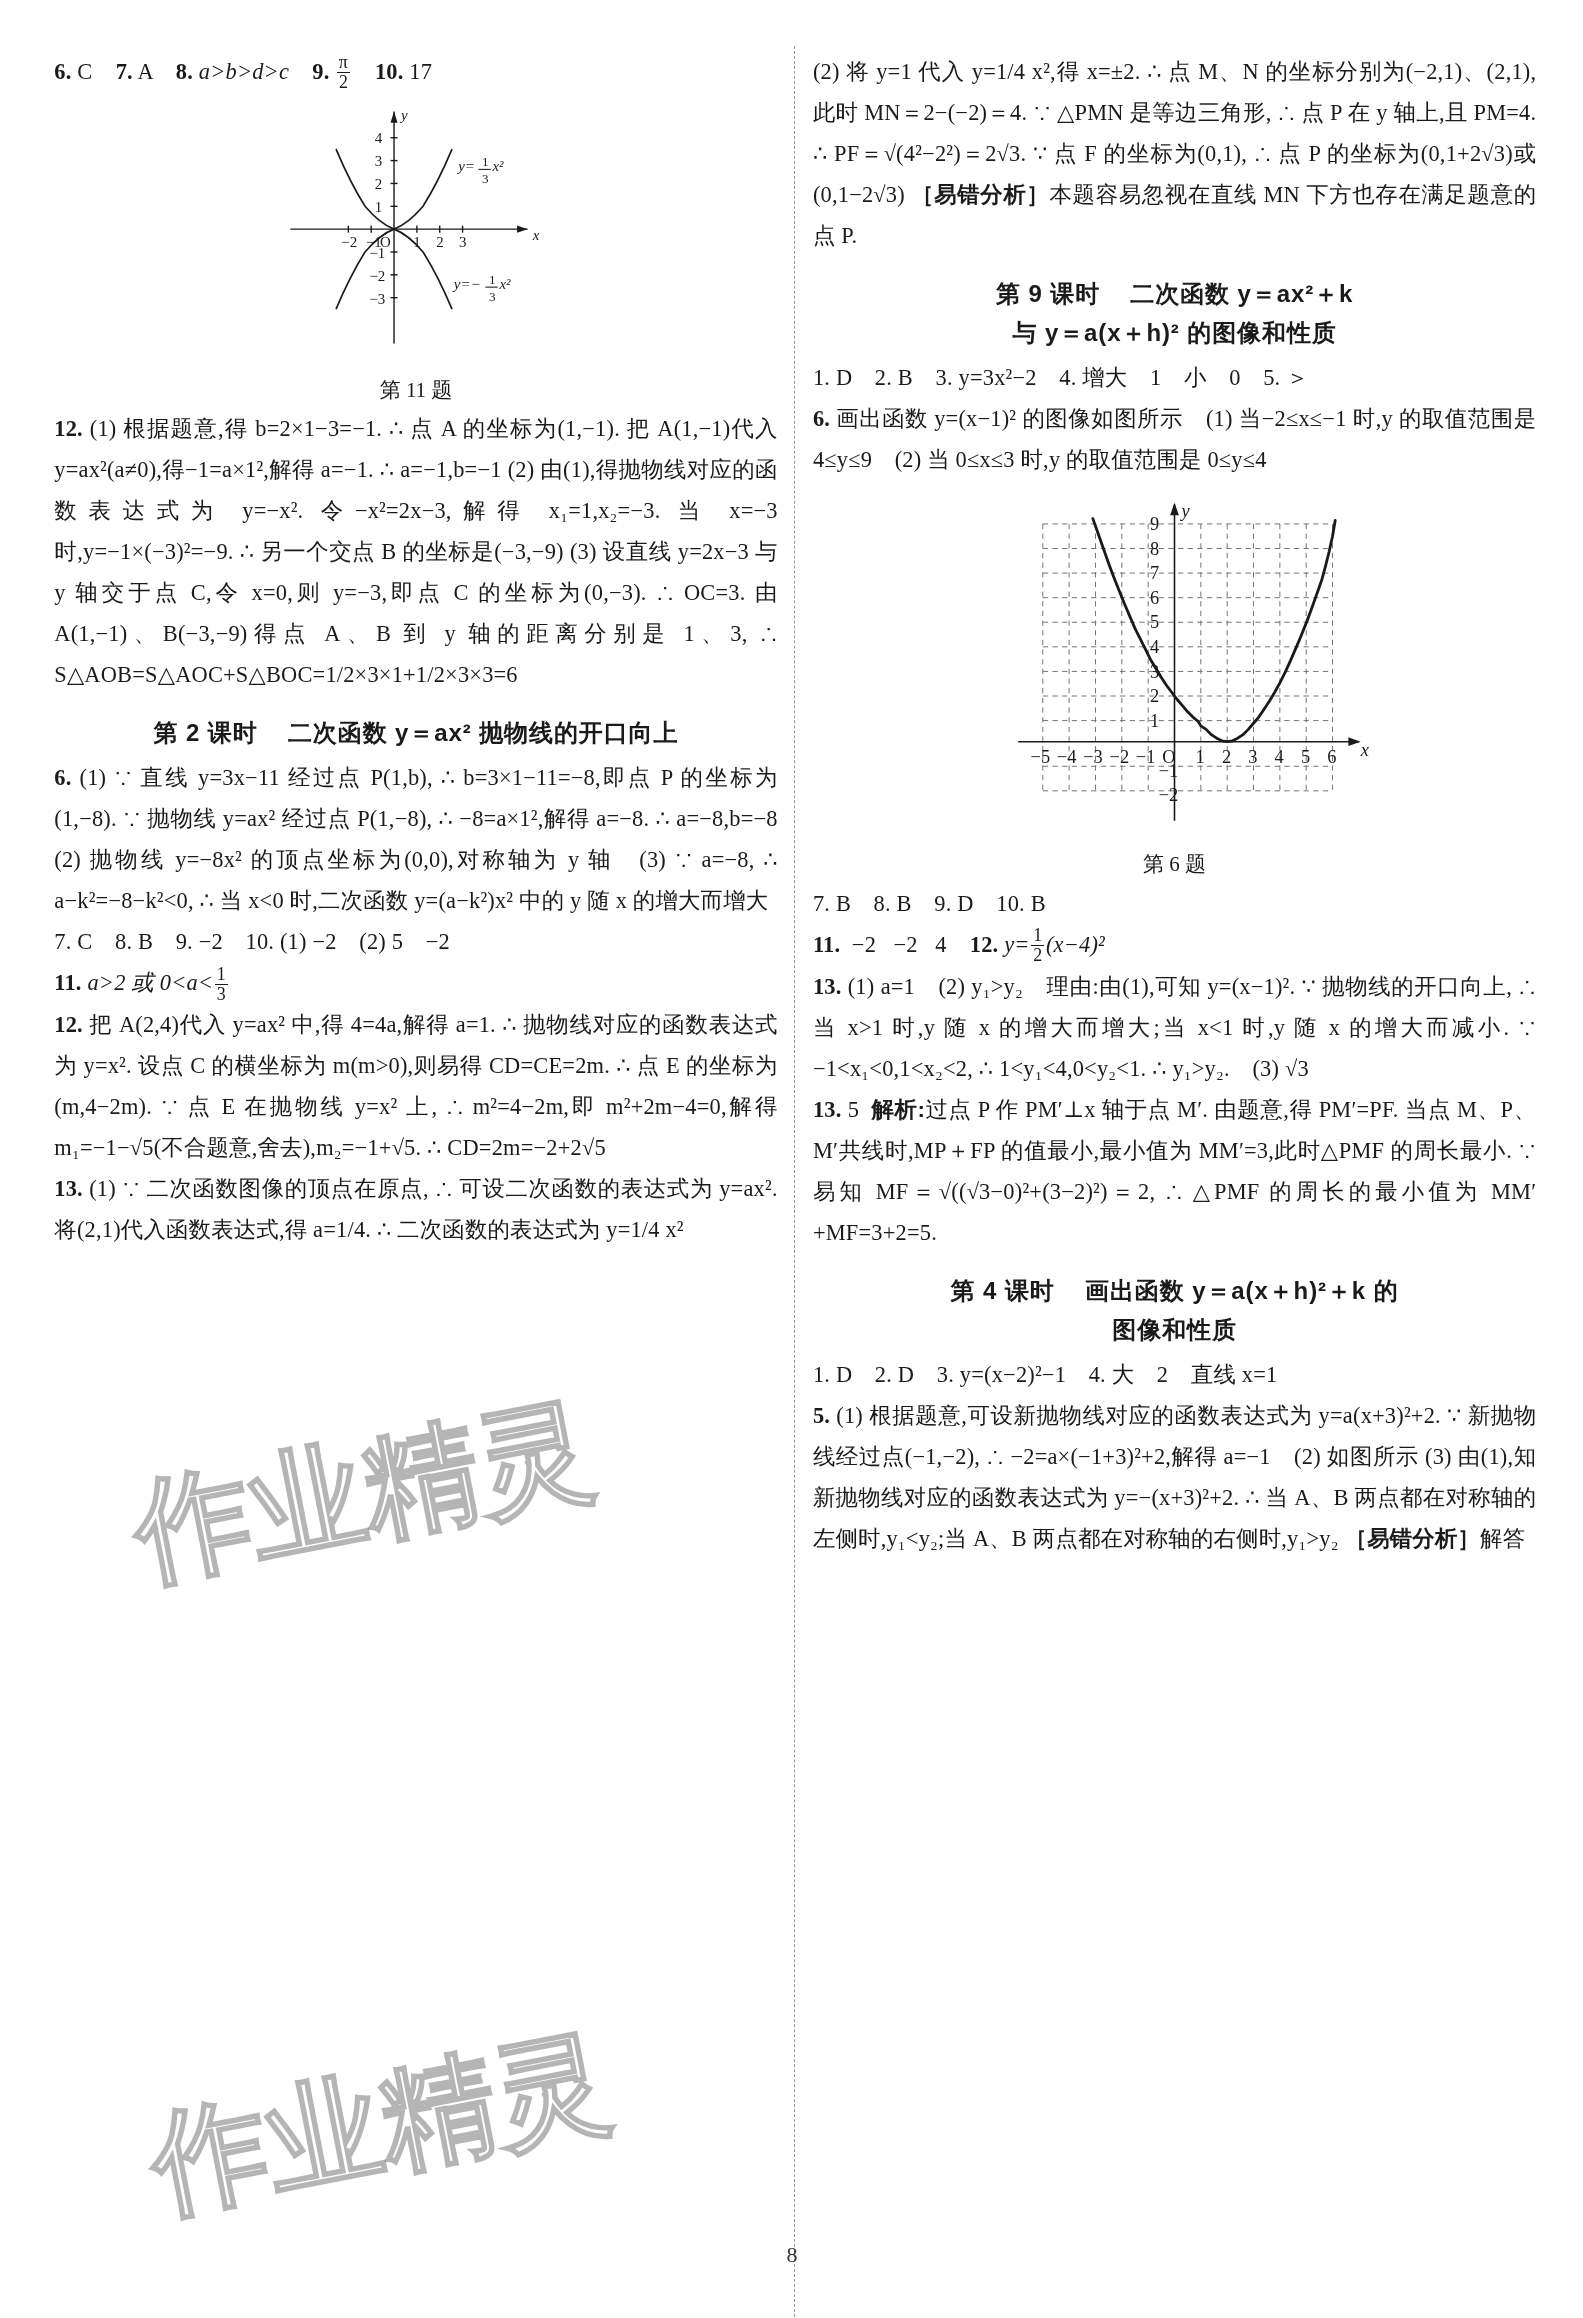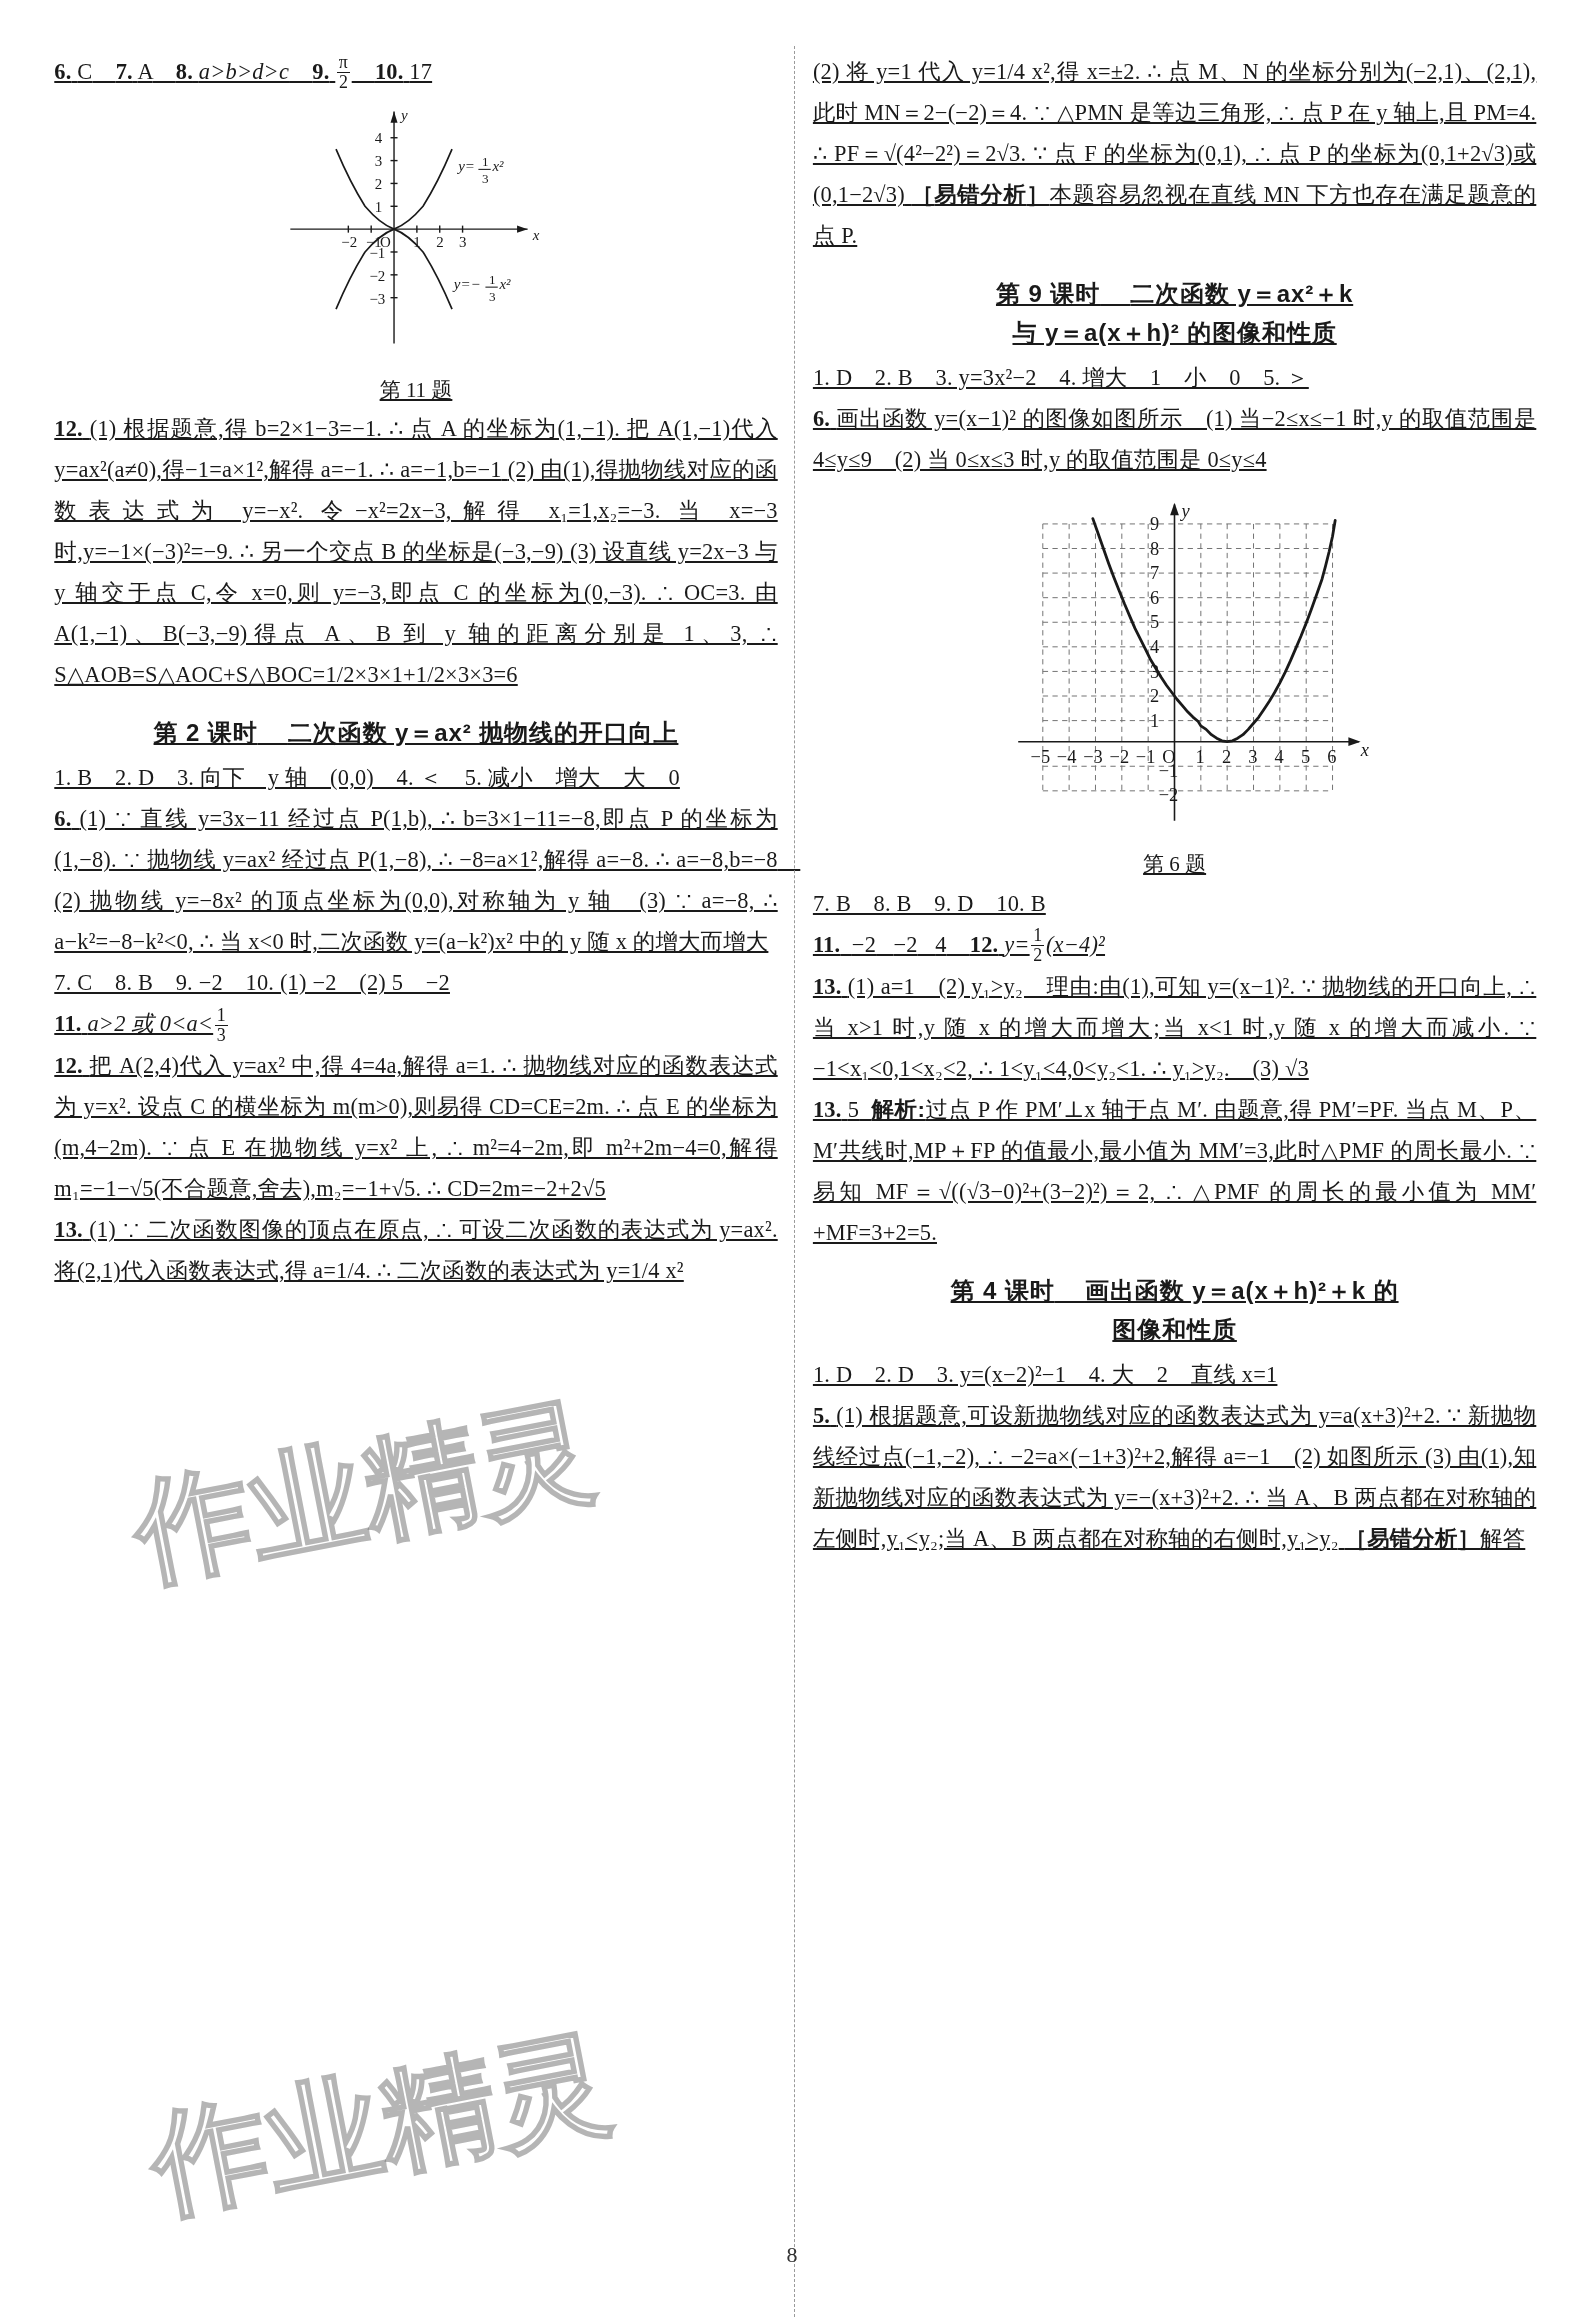--- a/index.html
+++ b/index.html
@@ -10,21 +10,20 @@
     color:#1a1a1a;
     position:relative;
     overflow:hidden;
   }
   .page{position:absolute;inset:0;}
   .cols{
     position:absolute;
     left:49px;top:51px;
     width:1493px;height:2161px;
     display:flex;
-    text-decoration:underline;
   }
   .col{
     width:734px;
     padding:0 5.3px;
     box-sizing:border-box;
     position:relative;
   }
   .gutter{
     width:24.6px;
     position:relative;
@@ -197,21 +196,20 @@
         <span>(2) 由(1),得抛物线对应的函数表达式为 y=−x². 令−x²=2x−3,解得 x₁=1,x₂=−3. 当 x=−3 时,y=−1×(−3)²=−9. ∴ 另一个交点 B 的坐标是(−3,−9)</span>
         <span>(3) 设直线 y=2x−3 与 y 轴交于点 C,令 x=0,则 y=−3,即点 C 的坐标为(0,−3). ∴ OC=3. 由 A(1,−1)、B(−3,−9)得点 A、B 到 y 轴的距离分别是 1、3, ∴ S△AOB=S△AOC+S△BOC=1/2×3×1+1/2×3×3=6</span>
       </div>
 
       <div class="hdr">
         <span>第 2 课时</span>
         &nbsp;&nbsp;
         <span>二次函数 y＝ax² 抛物线的开口向上</span>
       </div>
 
-      <div class="line">1. B　2. D　3. 向下　y 轴　(0,0)　4. ＜　5. 减小　增大　大　0</div>
 
       <div class="line">
         <span class="num">6.</span>
         <span>(1) ∵ 直线 y=3x−11 经过点 P(1,b), ∴ b=3×1−11=−8,即点 P 的坐标为(1,−8). ∵ 抛物线 y=ax² 经过点 P(1,−8), ∴ −8=a×1²,解得 a=−8. ∴ a=−8,b=−8　(2) 抛物线 y=−8x² 的顶点坐标为(0,0),对称轴为 y 轴　(3) ∵ a=−8, ∴ a−k²=−8−k²&lt;0, ∴ 当 x&lt;0 时,二次函数 y=(a−k²)x² 中的 y 随 x 的增大而增大</span>
       </div>
 
       <div class="line">7. C　8. B　9. −2　10. (1) −2　(2) 5　−2</div>
 
       <div class="line">
         <span class="num">11.</span>

